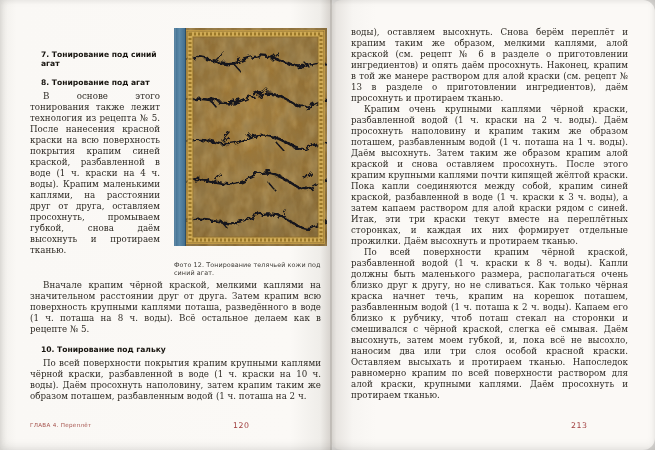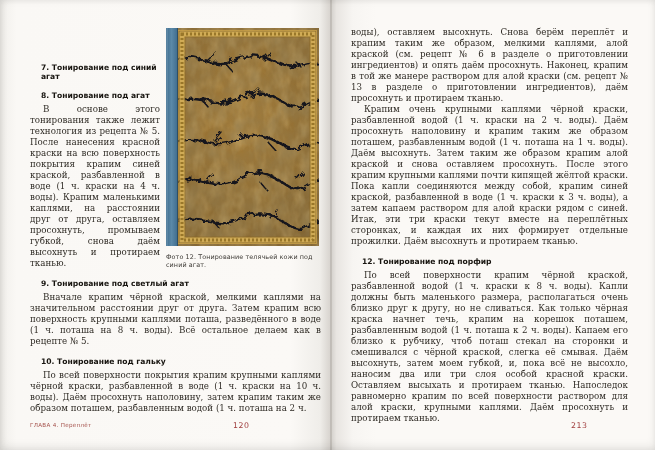--- a/index.html
+++ b/index.html
@@ -14,34 +14,35 @@
     box-shadow: inset 0 2px 6px rgba(0,0,0,.05), inset 0 -4px 9px rgba(0,0,0,.07), inset 3px 0 6px rgba(0,0,0,.04);
   }
   .page{position:relative;height:450px;box-sizing:border-box;}
   .page-left{
     width:330px;
     background:linear-gradient(90deg,#f1efeb 0%,#faf8f5 5%,#fbf9f6 88%,#efede9 97%,#d8d4cf 100%);
   }
   .page-right{
     width:325px;
     background:linear-gradient(90deg,#cfccc7 0%,#e8e5e1 2%,#f7f5f2 7%,#fbf9f6 14%,#fbf9f6 100%);
+    border-radius:12px;
   }
   .page-right::before{
     content:"";position:absolute;left:0;top:0;bottom:0;width:2px;background:#b9b5af;opacity:.7;
   }
   .content-left{position:absolute;left:30px;top:26px;width:291px;}
   .content-right{position:absolute;left:21px;top:27px;width:277px;}
 
-  .top-row{display:flex;align-items:flex-end;}
+  .top-row{display:flex;align-items:center;gap:8px;}
   .narrow-col{width:130px;flex:0 0 130px;}
   .cover-figure{width:155px;margin:2px 0 0 6px;flex:0 0 155px;}
   .cover-figure svg{display:block;}
   .photo-caption{
     font-family:"DejaVu Sans",sans-serif;font-size:6.4px;line-height:8px;
-    color:#3d3a35;margin-top:7px;letter-spacing:.1px;
+    color:#3d3a35;margin-top:15px;letter-spacing:.1px;
   }
 
   h3{
     font-family:"DejaVu Sans",sans-serif;font-weight:bold;font-size:7.6px;line-height:9px;
     color:#17140f;margin:10px 0 4px 0;padding-left:11px;
   }
   .top-row h3:first-child, .narrow-col h3:first-child{margin-top:2px;}
   p{
     font-size:8.7px;line-height:11px;color:#2f2b25;
     text-align:justify;margin:0;text-indent:13px;
@@ -123,35 +124,33 @@
 
             <rect x="0" y="0" width="11" height="218" fill="url(#spineGrad)"></rect>
             <line x1="11.5" y1="0" x2="11.5" y2="218" stroke="#2e4f66" stroke-width="1"></line>
             <line x1="1" y1="0" x2="1" y2="218" stroke="#7fa3bb" stroke-width="1" opacity="0.8"></line>
           </svg>
           <figcaption class="photo-caption">Фото 12. Тонирование телячьей кожи под синий агат.</figcaption>
         </figure>
       </div>
 
       <div class="full-sections">
-        <h3>9. Тонирование под светлый агат</h3>
         <p>Вначале крапим чёрной краской, мелкими каплями на значительном расстоянии друг от друга. Затем крапим всю поверхность крупными каплями поташа, разведённого в воде (1 ч. поташа на 8 ч. воды). Всё остальное делаем как в рецепте № 5.</p>
         <h3>10. Тонирование под гальку</h3>
         <p>По всей поверхности покрытия крапим крупными каплями чёрной краски, разбавленной в воде (1 ч. краски на 10 ч. воды). Даём просохнуть наполовину, затем крапим таким же образом поташем, разбавленным водой (1 ч. поташа на 2 ч.</p>
       </div>
     </div>
 
     <div class="footer-chapter">ГЛАВА 4. Переплёт</div>
     <div class="page-num">120</div>
   </div>
 
   <div class="page page-right">
     <div class="content-right">
       <p class="no-indent">воды), оставляем высохнуть. Снова берём переплёт и крапим таким же образом, мелкими каплями, алой краской (см. рецепт № 6 в разделе о приготовлении ингредиентов) и опять даём просохнуть. Наконец, крапим в той же манере раствором для алой краски (см. рецепт № 13 в разделе о приготовлении ингредиентов), даём просохнуть и протираем тканью.</p>
       <p>Крапим очень крупными каплями чёрной краски, разбавленной водой (1 ч. краски на 2 ч. воды). Даём просохнуть наполовину и крапим таким же образом поташем, разбавленным водой (1 ч. поташа на 1 ч. воды). Даём высохнуть. Затем таким же образом крапим алой краской и снова оставляем просохнуть. После этого крапим крупными каплями почти кипящей жёлтой краски. Пока капли соединяются между собой, крапим синей краской, разбавленной в воде (1 ч. краски к 3 ч. воды), а затем капаем раствором для алой краски рядом с синей. Итак, эти три краски текут вместе на переплётных сторонках, и каждая их них формирует отдельные прожилки. Даём высохнуть и протираем тканью.</p>
-      <h3>12. Тонирование под порфир</h3>
       <p>По всей поверхности крапим чёрной краской, разбавленной водой (1 ч. краски к 8 ч. воды). Капли должны быть маленького размера, располагаться очень близко друг к другу, но не сливаться. Как только чёрная краска начнет течь, крапим на корешок поташем, разбавленным водой (1 ч. поташа к 2 ч. воды). Капаем его близко к рубчику, чтоб поташ стекал на сторонки и смешивался с чёрной краской, слегка её смывая. Даём высохнуть, затем моем губкой, и, пока всё не высохло, наносим два или три слоя особой красной краски. Оставляем высыхать и протираем тканью. Напоследок равномерно крапим по всей поверхности раствором для алой краски, крупными каплями. Даём просохнуть и протираем тканью.</p>
     </div>
 
     <div class="page-num">213</div>
   </div>
 
 </div>
 
 </body></html>

